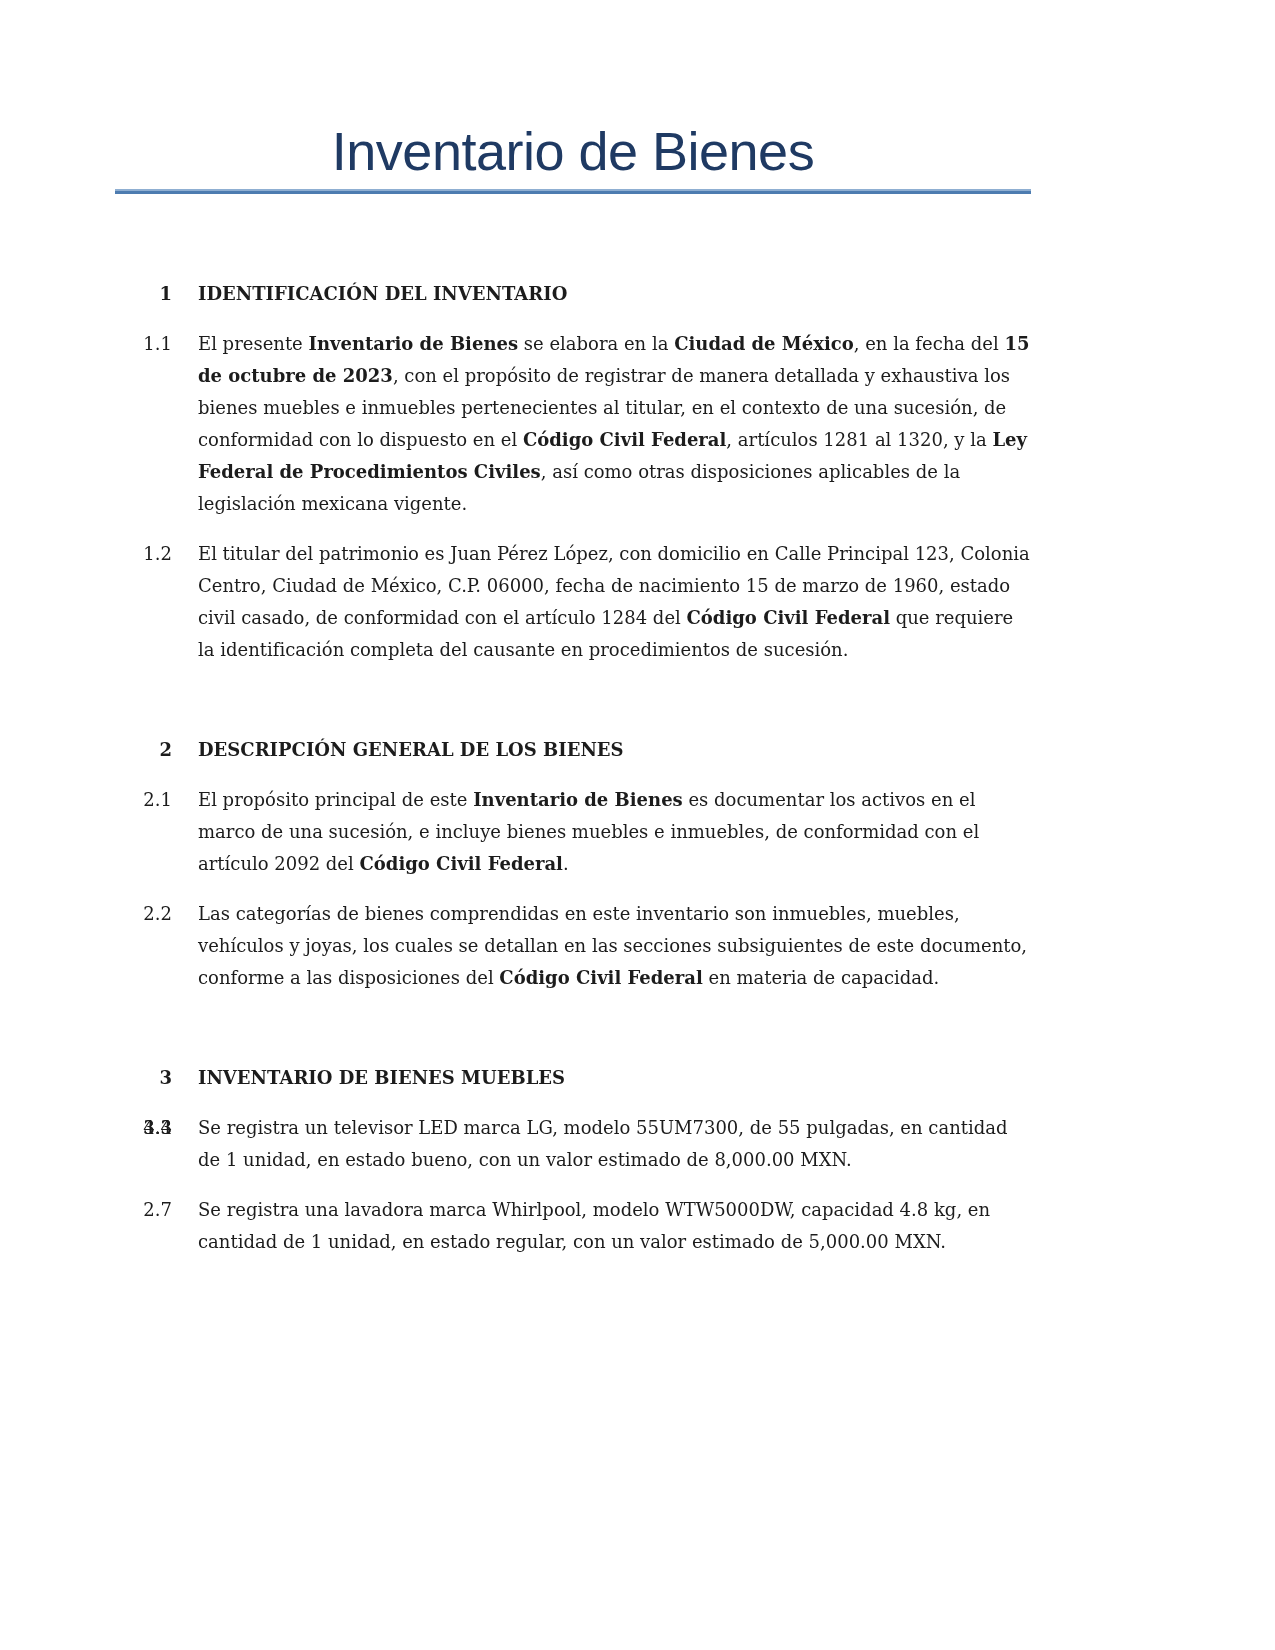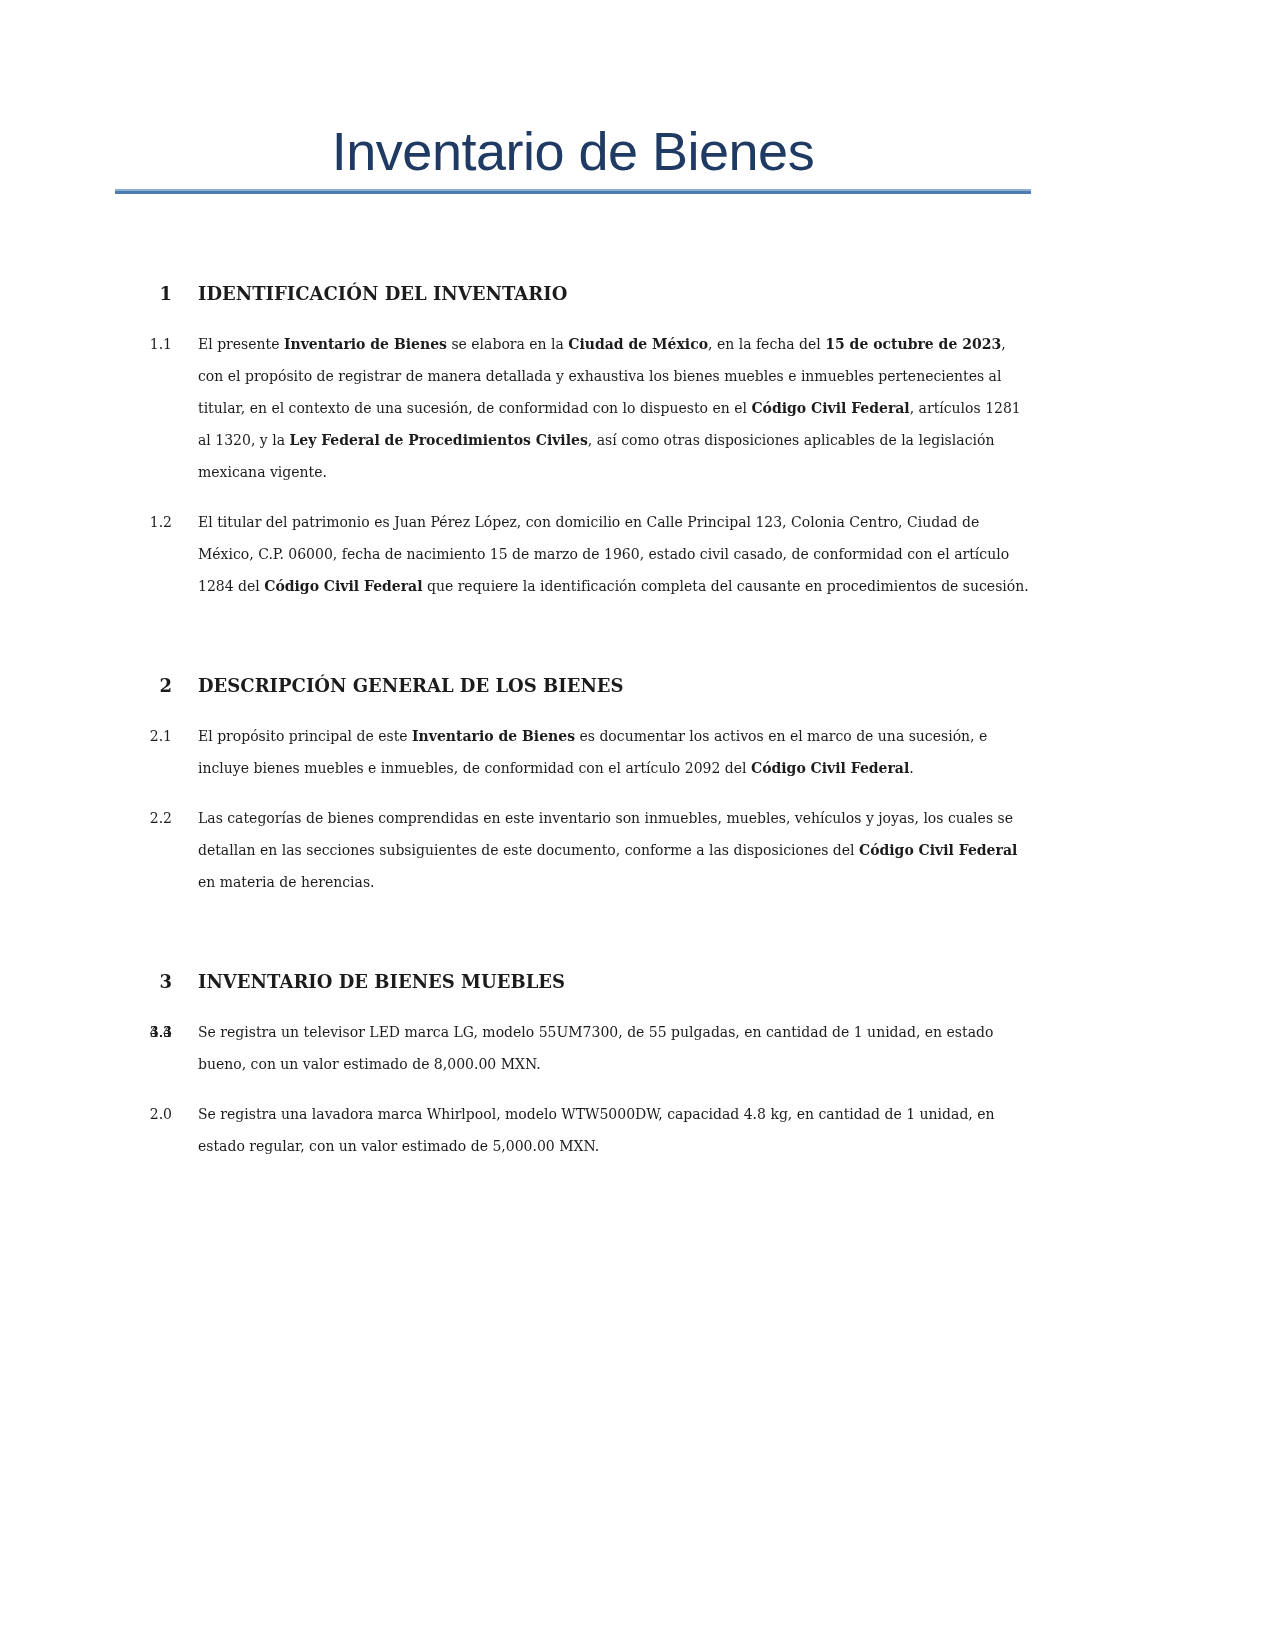--- a/index.html
+++ b/index.html
@@ -27,40 +27,40 @@
     background:linear-gradient(180deg,var(--rule-top) 0%,var(--rule-top) 35%,var(--rule-bottom) 35%,var(--rule-bottom) 100%);
   }
   .doc-body{margin:0;}
   .sec-heading{
     position:relative;margin:68px 0 18px;padding-left:83px;
     font-weight:700;font-size:18px;line-height:32px;
   }
   .sec-heading.first{margin-top:84px;}
   .clause{
     position:relative;margin:0 0 18px;padding-left:83px;
-    font-size:14px;line-height:32px;
+    font-size:18px;line-height:32px;
   }
   .num{
     position:absolute;left:0;top:0;width:57px;text-align:right;
   }
   .clause .num{font-weight:400;}
   .clause-text b{font-weight:700;}
 </style>
 </head>
 <body>
 
 <div class="page">
   <h1 class="doc-title">Inventario de Bienes</h1>
   <div class="title-rule"></div>
   <div class="doc-body">
       <div class="sec-heading first"><span class="num">1</span><span class="sec-title">IDENTIFICACIÓN DEL INVENTARIO</span></div>
       <div class="clause"><span class="num">1.1</span><span class="clause-text"><span>El presente </span><b>Inventario de Bienes</b><span> se elabora en la </span><b>Ciudad de México</b><span>, en la fecha del </span><b>15 de octubre de 2023</b><span>, con el propósito de registrar de manera detallada y exhaustiva los bienes muebles e inmuebles pertenecientes al titular, en el contexto de una sucesión, de conformidad con lo dispuesto en el </span><b>Código Civil Federal</b><span>, artículos 1281 al 1320, y la </span><b>Ley Federal de Procedimientos Civiles</b><span>, así como otras disposiciones aplicables de la legislación mexicana vigente.</span></span></div>
       <div class="clause"><span class="num">1.2</span><span class="clause-text"><span>El titular del patrimonio es Juan Pérez López, con domicilio en Calle Principal 123, Colonia Centro, Ciudad de México, C.P. 06000, fecha de nacimiento 15 de marzo de 1960, estado civil casado, de conformidad con el artículo 1284 del </span><b>Código Civil Federal</b><span> que requiere la identificación completa del causante en procedimientos de sucesión.</span></span></div>
       <div class="sec-heading"><span class="num">2</span><span class="sec-title">DESCRIPCIÓN GENERAL DE LOS BIENES</span></div>
       <div class="clause"><span class="num">2.1</span><span class="clause-text"><span>El propósito principal de este </span><b>Inventario de Bienes</b><span> es documentar los activos en el marco de una sucesión, e incluye bienes muebles e inmuebles, de conformidad con el artículo 2092 del </span><b>Código Civil Federal</b><span>.</span></span></div>
-      <div class="clause"><span class="num">2.2</span><span class="clause-text"><span>Las categorías de bienes comprendidas en este inventario son inmuebles, muebles, vehículos y joyas, los cuales se detallan en las secciones subsiguientes de este documento, conforme a las disposiciones del </span><b>Código Civil Federal</b><span> en materia de herencias.</span></span></div>
+      <div class="clause"><span class="num">2.2</span><span class="clause-text"><span>Las categorías de bienes comprendidas en este inventario son inmuebles, muebles, vehículos y joyas, los cuales se detallan en las secciones subsiguientes de este documento, conforme a las disposiciones del </span><b>Código Civil Federal</b><span> en materia de capacidad.</span></span></div>
       <div class="sec-heading"><span class="num">3</span><span class="sec-title">INVENTARIO DE BIENES MUEBLES</span></div>
       <div class="clause"><span class="num">4.3</span></div>
       <div class="clause"><span class="num">3.3</span></div>
       <div class="clause"><span class="num">3.4</span><span class="clause-text"><span>Se registra un televisor LED marca LG, modelo 55UM7300, de 55 pulgadas, en cantidad de 1 unidad, en estado bueno, con un valor estimado de 8,000.00 MXN.</span></span></div>
-      <div class="clause"><span class="num">2.0</span><span class="clause-text"><span>Se registra una lavadora marca Whirlpool, modelo WTW5000DW, capacidad 4.8 kg, en cantidad de 1 unidad, en estado regular, con un valor estimado de 5,000.00 MXN.</span></span></div>
+      <div class="clause"><span class="num">2.7</span><span class="clause-text"><span>Se registra una lavadora marca Whirlpool, modelo WTW5000DW, capacidad 4.8 kg, en cantidad de 1 unidad, en estado regular, con un valor estimado de 5,000.00 MXN.</span></span></div>
     </div>
 </div>
 
 </body></html>

